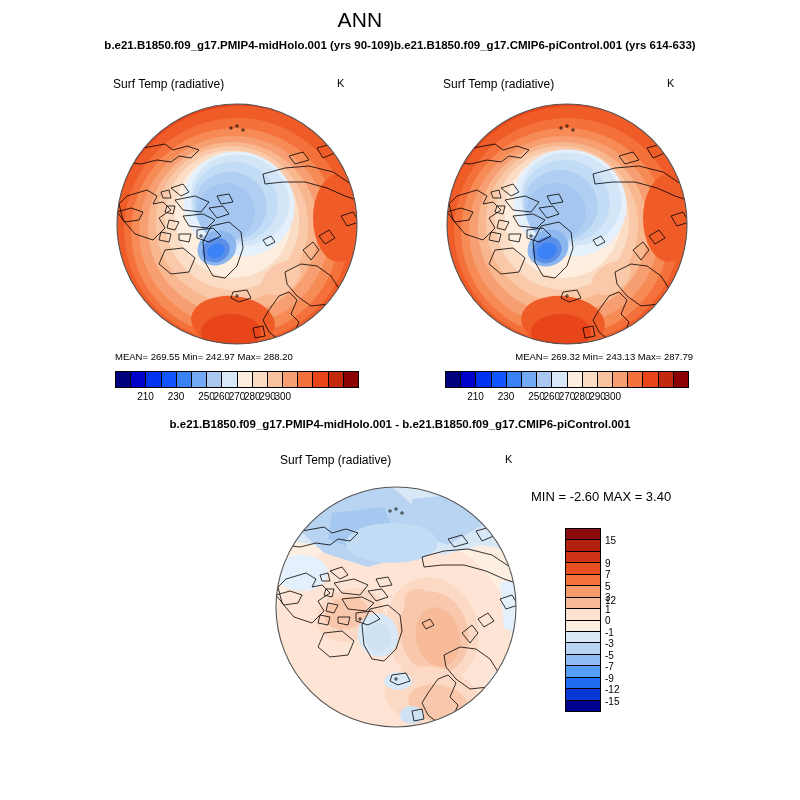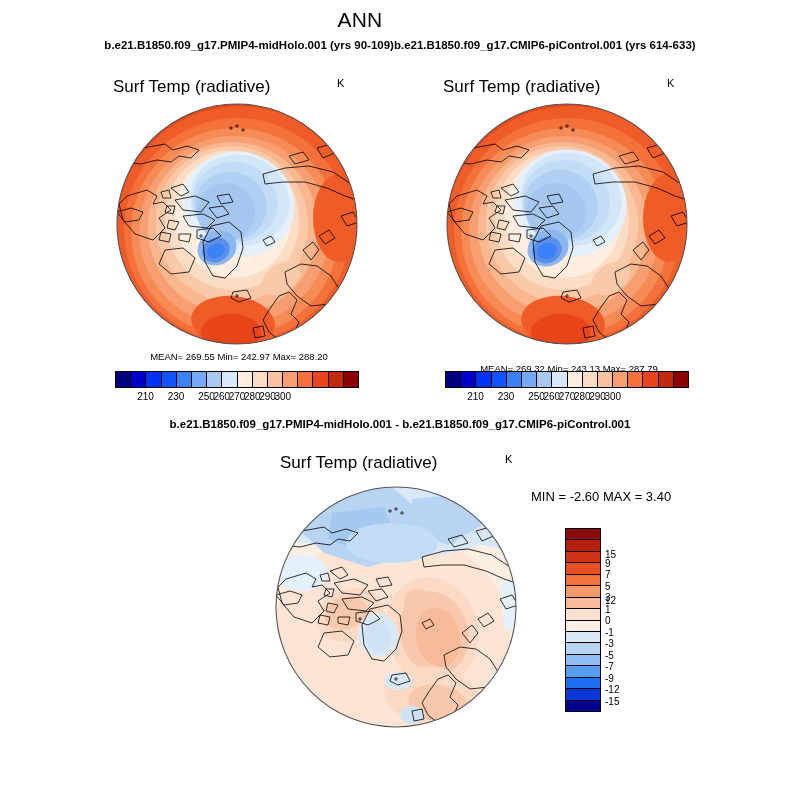--- a/index.html
+++ b/index.html
@@ -21,21 +21,21 @@
   #subtitle-row{
     left:0;top:39px;width:800px;text-align:center;
     font-size:11.5px;font-weight:bold;white-space:nowrap;
   }
   #diff-title{
     left:0;top:418px;width:800px;text-align:center;
     font-size:11.5px;font-weight:bold;white-space:nowrap;
   }
 
   
-  .panel-var{font-size:17px;}
+  .panel-var{font-size:12px;}
   .panel-unit{font-size:11px;}
 
   
   .stats{font-size:9.5px;white-space:nowrap;}
 
   
   .hbar{
     display:flex;height:15px;border:1px solid #000;box-sizing:content-box;
   }
   .hbar > div{flex:1 1 0;height:100%;}
@@ -151,21 +151,21 @@
       <circle cx="88" cy="136" r="1.2"></circle>
       <circle cx="118" cy="28" r="1.2"></circle>
       <circle cx="124" cy="26" r="1.2"></circle>
       <circle cx="130" cy="30" r="1.2"></circle>
       <circle cx="124" cy="196" r="1.2"></circle>
     </g>
     <circle cx="124" cy="124" r="120" fill="none" stroke="#555" stroke-width="1.1"></circle>
   </svg>
 </div>
 
-<div class="abs stats" style="left:115px;top:351px;width:248px;text-align:center;">MEAN= 269.55  Min= 242.97  Max= 288.20</div>
+<div class="abs stats" style="left:115px;top:351px;width:248px;text-align:left;">MEAN= 269.55  Min= 242.97  Max= 288.20</div>
 
 <div class="abs" style="left:115px;top:371px;width:244px;">
   <div class="hbar" id="hbar1">
       <div style="background: rgb(0, 0, 127); border-right: 1px solid rgb(0, 0, 0);"></div>
       <div style="background: rgb(0, 0, 204); border-right: 1px solid rgb(0, 0, 0);"></div>
       <div style="background: rgb(0, 51, 242); border-right: 1px solid rgb(0, 0, 0);"></div>
       <div style="background: rgb(17, 85, 255); border-right: 1px solid rgb(0, 0, 0);"></div>
       <div style="background: rgb(59, 130, 246); border-right: 1px solid rgb(0, 0, 0);"></div>
       <div style="background: rgb(116, 169, 245); border-right: 1px solid rgb(0, 0, 0);"></div>
       <div style="background: rgb(168, 200, 240); border-right: 1px solid rgb(0, 0, 0);"></div>
@@ -256,21 +256,21 @@
       <circle cx="88" cy="136" r="1.2"></circle>
       <circle cx="118" cy="28" r="1.2"></circle>
       <circle cx="124" cy="26" r="1.2"></circle>
       <circle cx="130" cy="30" r="1.2"></circle>
       <circle cx="124" cy="196" r="1.2"></circle>
     </g>
     <circle cx="124" cy="124" r="120" fill="none" stroke="#555" stroke-width="1.1"></circle>
   </svg>
 </div>
 
-<div class="abs stats" style="left:445px;top:351px;width:248px;text-align:center;margin-top:12px;">MEAN= 269.32  Min= 243.13  Max= 287.79</div>
+<div class="abs stats" style="left:445px;top:351px;width:248px;text-align:right;">MEAN= 269.32  Min= 243.13  Max= 287.79</div>
 
 <div class="abs" style="left:445px;top:371px;width:244px;">
   <div class="hbar" id="hbar2">
       <div style="background: rgb(0, 0, 127); border-right: 1px solid rgb(0, 0, 0);"></div>
       <div style="background: rgb(0, 0, 204); border-right: 1px solid rgb(0, 0, 0);"></div>
       <div style="background: rgb(0, 51, 242); border-right: 1px solid rgb(0, 0, 0);"></div>
       <div style="background: rgb(17, 85, 255); border-right: 1px solid rgb(0, 0, 0);"></div>
       <div style="background: rgb(59, 130, 246); border-right: 1px solid rgb(0, 0, 0);"></div>
       <div style="background: rgb(116, 169, 245); border-right: 1px solid rgb(0, 0, 0);"></div>
       <div style="background: rgb(168, 200, 240); border-right: 1px solid rgb(0, 0, 0);"></div>
@@ -395,21 +395,21 @@
       <div style="background: rgb(253, 238, 226);"></div>
       <div style="background: rgb(217, 232, 246);"></div>
       <div style="background: rgb(185, 212, 242);"></div>
       <div style="background: rgb(142, 188, 245);"></div>
       <div style="background: rgb(85, 158, 248);"></div>
       <div style="background: rgb(31, 110, 242);"></div>
       <div style="background: rgb(11, 55, 216);"></div>
       <div style="background: rgb(0, 0, 143);"></div>
     </div>
   <div class="vbar-labels" id="vbarlab">
-      <span style="top: 11.5px; margin-top: 14px;">15</span>
+      <span style="top: 11.5px;">15</span>
       <span style="top: 26px; margin-top: 46px;">12</span>
       <span style="top: 34.5px;">9</span>
       <span style="top: 46px;">7</span>
       <span style="top: 57.5px;">5</span>
       <span style="top: 69px;">3</span>
       <span style="top: 80.5px;">1</span>
       <span style="top: 92px;">0</span>
       <span style="top: 103.5px;">-1</span>
       <span style="top: 115px;">-3</span>
       <span style="top: 126.5px;">-5</span>

